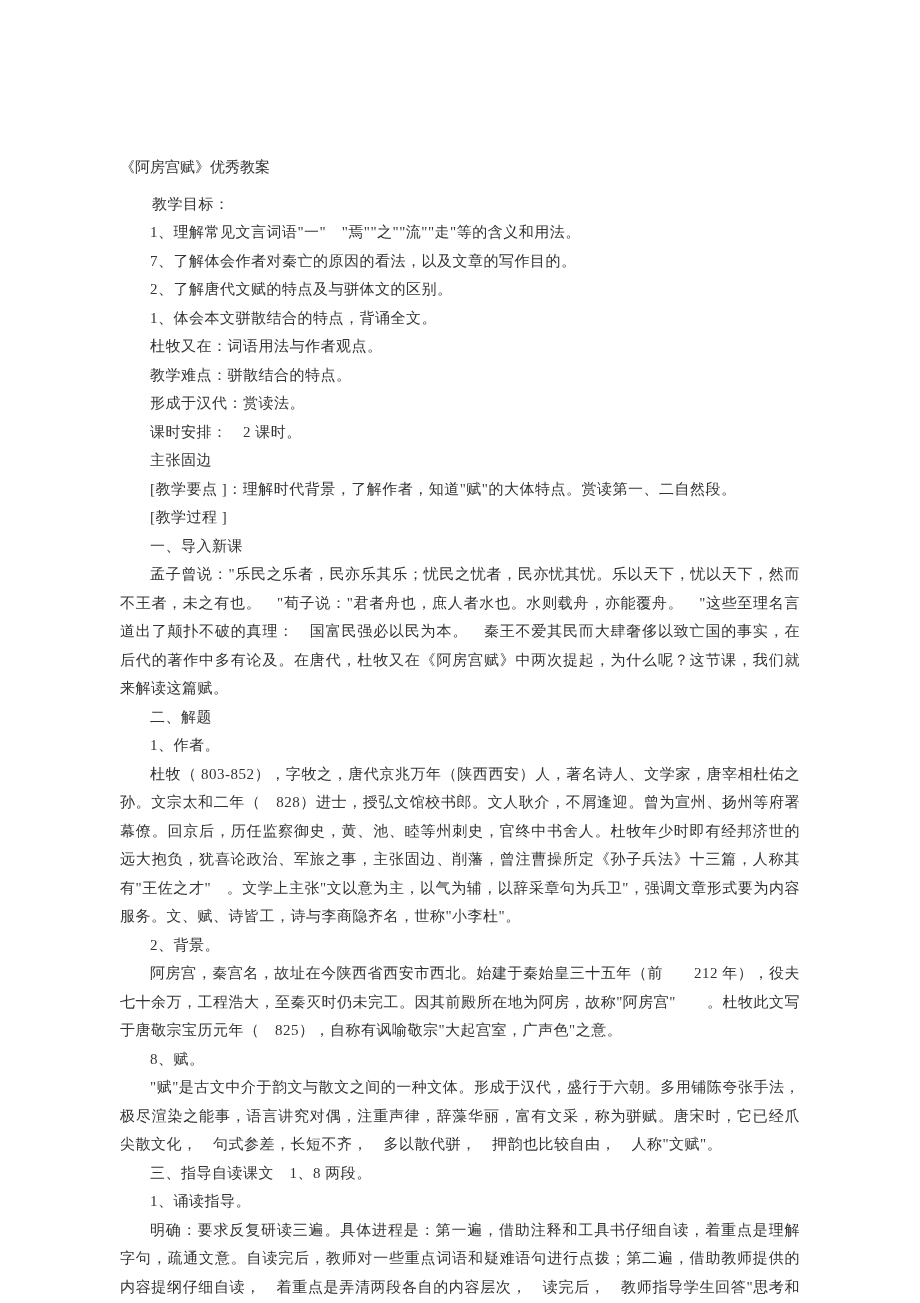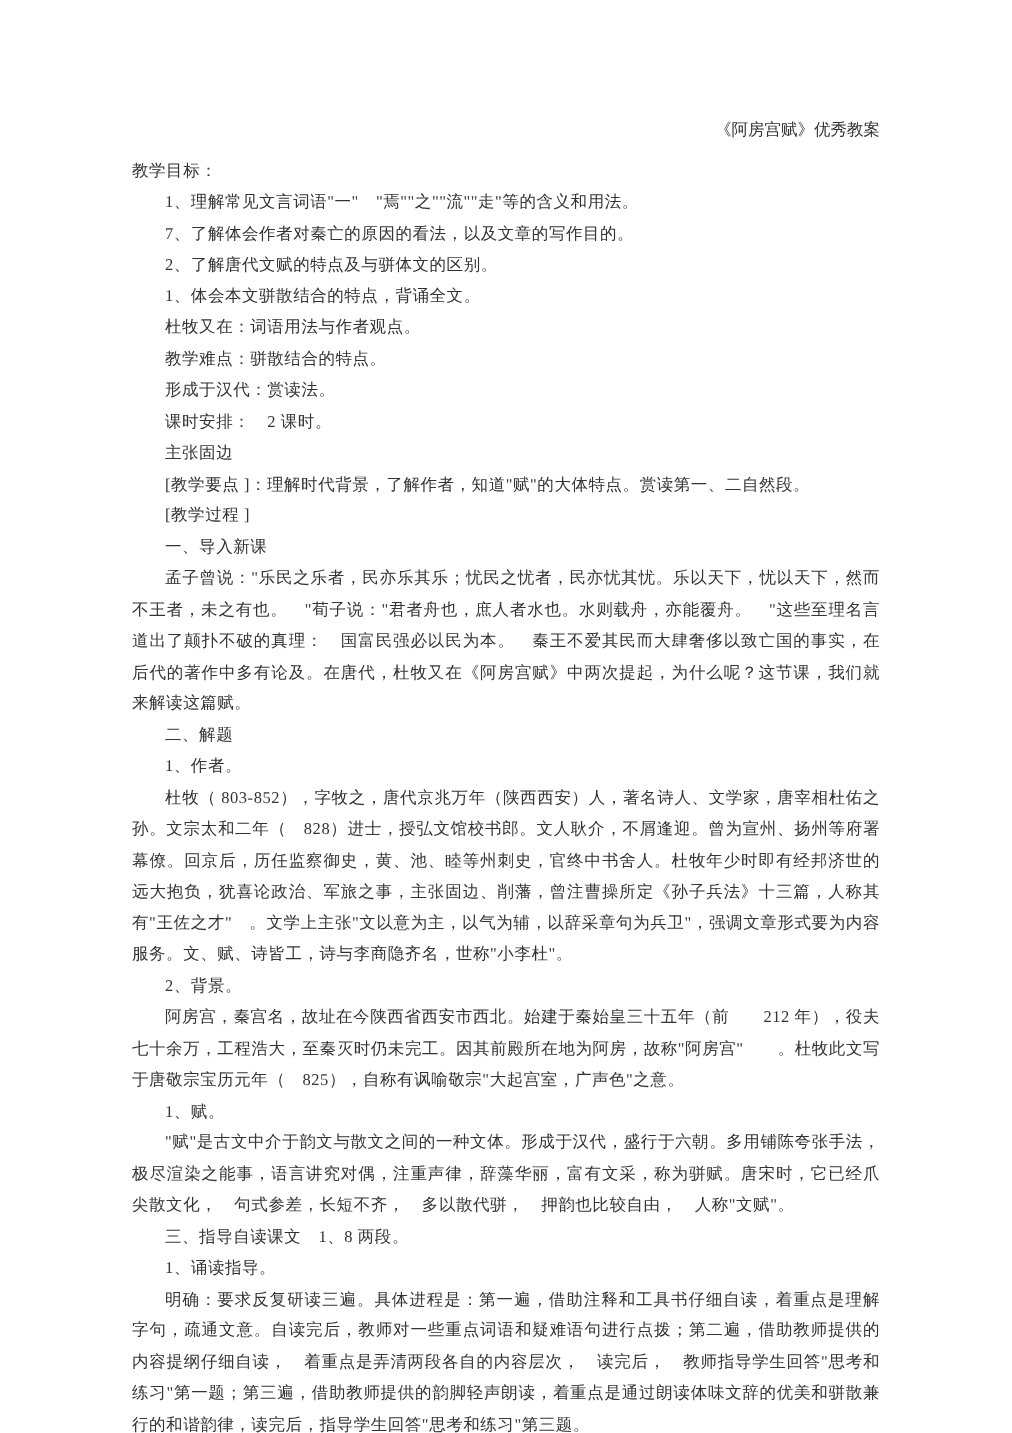--- a/index.html
+++ b/index.html
@@ -10,31 +10,33 @@
     body {
       width: 920px;
       background: #fff;
       font-family: "SimSun", "宋体", serif;
       font-size: 15px;
       line-height: 1.9;
       color: #333;
       padding: 105px 120px 60px 120px;
     }
     .title {
-      text-align: right;
+      text-align: left;
       margin-bottom: 8px;
+      margin-top: 48px;
     }
     .para {
       text-indent: 2em;
       text-align: justify;
       letter-spacing: 0.5px;
     }
     .para-no-indent {
       text-indent: 0;
       letter-spacing: 0.5px;
+      margin-left: 32px;
     }
   </style>
 </head>
 <body>
 
 <div class="title">《阿房宫赋》优秀教案</div>
 
 <div class="para-no-indent">教学目标：</div>
 
 <div class="para">1、理解常见文言词语"一"　"焉""之""流""走"等的含义和用法。</div>
@@ -51,18 +53,18 @@
 <div class="para">[教学过程 ]</div>
 
 <div class="para">一、导入新课</div>
 <div class="para">孟子曾说："乐民之乐者，民亦乐其乐；忧民之忧者，民亦忧其忧。乐以天下，忧以天下，然而不王者，未之有也。　"荀子说："君者舟也，庶人者水也。水则载舟，亦能覆舟。　"这些至理名言道出了颠扑不破的真理：　国富民强必以民为本。　秦王不爱其民而大肆奢侈以致亡国的事实，在后代的著作中多有论及。在唐代，杜牧又在《阿房宫赋》中两次提起，为什么呢？这节课，我们就来解读这篇赋。</div>
 
 <div class="para">二、解题</div>
 <div class="para">1、作者。</div>
 <div class="para">杜牧（ 803-852），字牧之，唐代京兆万年（陕西西安）人，著名诗人、文学家，唐宰相杜佑之孙。文宗太和二年（　828）进士，授弘文馆校书郎。文人耿介，不屑逢迎。曾为宣州、扬州等府署幕僚。回京后，历任监察御史，黄、池、睦等州刺史，官终中书舍人。杜牧年少时即有经邦济世的远大抱负，犹喜论政治、军旅之事，主张固边、削藩，曾注曹操所定《孙子兵法》十三篇，人称其有"王佐之才"　。文学上主张"文以意为主，以气为辅，以辞采章句为兵卫"，强调文章形式要为内容服务。文、赋、诗皆工，诗与李商隐齐名，世称"小李杜"。</div>
 <div class="para">2、背景。</div>
 <div class="para">阿房宫，秦宫名，故址在今陕西省西安市西北。始建于秦始皇三十五年（前　　212 年），役夫七十余万，工程浩大，至秦灭时仍未完工。因其前殿所在地为阿房，故称"阿房宫"　　。杜牧此文写于唐敬宗宝历元年（　825），自称有讽喻敬宗"大起宫室，广声色"之意。</div>
-<div class="para">1、赋。</div>
+<div class="para">8、赋。</div>
 <div class="para">"赋"是古文中介于韵文与散文之间的一种文体。形成于汉代，盛行于六朝。多用铺陈夸张手法，极尽渲染之能事，语言讲究对偶，注重声律，辞藻华丽，富有文采，称为骈赋。唐宋时，它已经爪尖散文化，　句式参差，长短不齐，　多以散代骈，　押韵也比较自由，　人称"文赋"。</div>
 
 <div class="para">三、指导自读课文　1、8 两段。</div>
 <div class="para">1、诵读指导。</div>
 <div class="para">明确：要求反复研读三遍。具体进程是：第一遍，借助注释和工具书仔细自读，着重点是理解字句，疏通文意。自读完后，教师对一些重点词语和疑难语句进行点拨；第二遍，借助教师提供的内容提纲仔细自读，　着重点是弄清两段各自的内容层次，　读完后，　教师指导学生回答"思考和练习"第一题；第三遍，借助教师提供的韵脚轻声朗读，着重点是通过朗读体味文辞的优美和骈散兼行的和谐韵律，读完后，指导学生回答"思考和练习"第三题。</div>
 
 </body></html>

